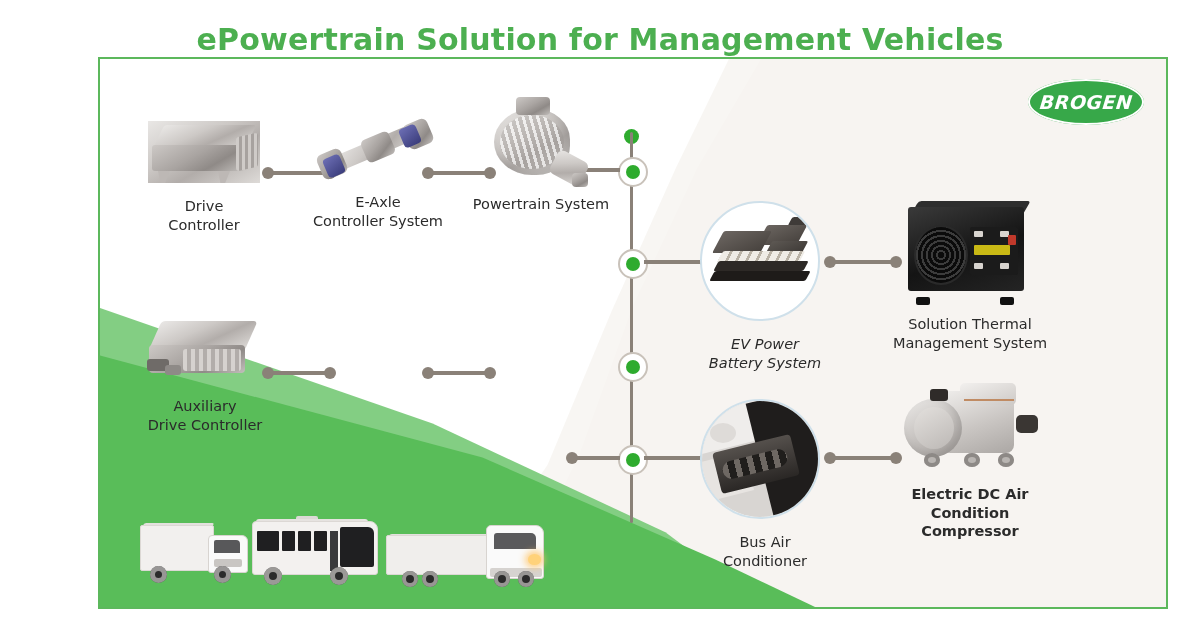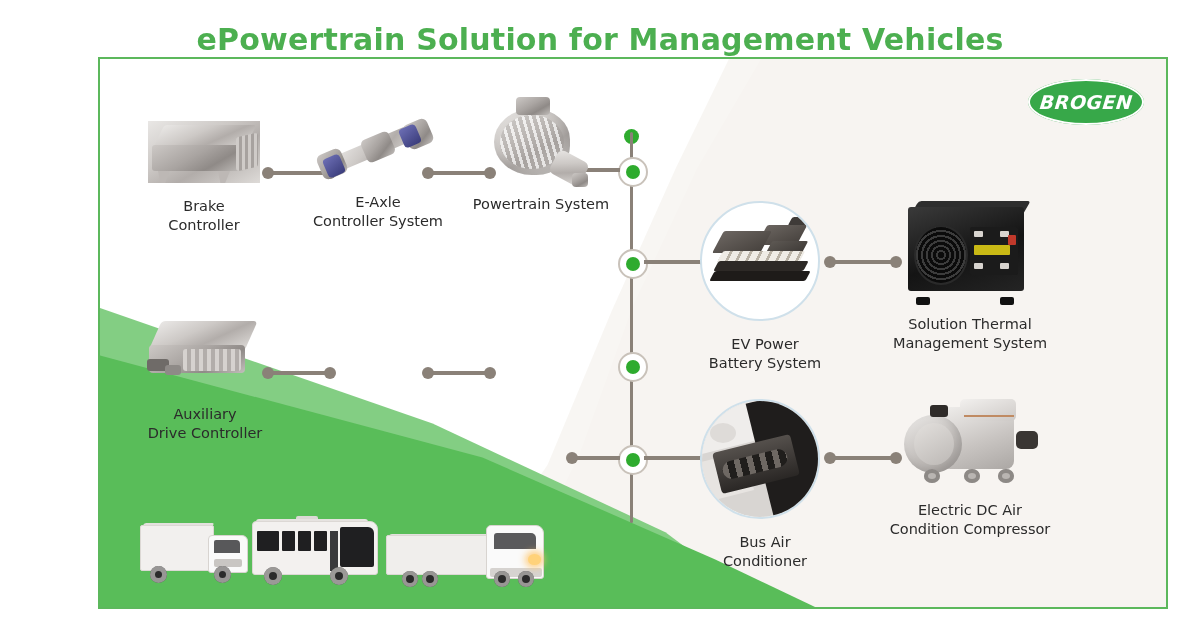--- a/index.html
+++ b/index.html
@@ -328,21 +328,21 @@
     <div class="conn" style="left:730px;top:397px;width:66px;"></div>
 
     <div class="item" style="left:38px;top:62px;width:132px;">
       <div class="art mc metal">
         <div class="lid metal"></div>
           <div class="body metal-d"></div>
           <div class="fin"></div>
         <div class="leg l"></div>
           <div class="leg r"></div>
       </div>
-      <div class="cap" style="margin-top:14px;">Brake
+      <div class="cap" style="margin-top:14px;">Drive
 Controller</div>
     </div>
 
     <div class="item" style="left:198px;top:50px;width:160px;">
       <div class="art eax">
         <div class="shaft metal"></div>
           <div class="mid metal-d"></div>
         <div class="hub h1 metal-d"></div>
           <div class="hub h2 metal-d"></div>
         <div class="blue b1"></div>
@@ -364,27 +364,27 @@
     </div>
 
     <div class="item" style="left:34px;top:260px;width:142px;">
       <div class="art adc">
         <div class="lid metal"></div>
           <div class="body metal-d"></div>
         <div class="ribs"></div>
           <div class="conn1"></div>
           <div class="conn2"></div>
       </div>
-      <div class="cap" style="margin-top:20px;">Auxiliary
+      <div class="cap" style="margin-top:12px;">Auxiliary
 Drive Controller</div>
     </div>
 
 
 
-    <div class="item" style="left:600px;top:142px;width:130px;">
+    <div class="item" style="left:600px;top:142px;width:130px;font-style:italic;">
       <div class="circle-art">
         <div class="batt">
           <div class="layer tab"></div>
           <div class="layer mod2"></div>
           <div class="layer mod1"></div>
           <div class="layer mod3"></div>
           <div class="layer cells"></div>
           <div class="layer l2"></div>
           <div class="layer l1"></div>
         </div>
@@ -420,21 +420,21 @@
           <div class="white"></div>
             <div class="knob"></div>
           <div class="unit"></div>
             <div class="vents"></div>
         </div>
       </div>
       <div class="cap" style="margin-top:14px;">Bus Air
 Conditioner</div>
     </div>
 
-    <div class="item" style="left:780px;top:338px;width:180px;">
+    <div class="item" style="left:780px;top:322px;width:180px;font-weight:bold;">
       <div class="art dcc">
         <div class="body"></div>
           <div class="top"></div>
           <div class="stripe"></div>
         <div class="drum"></div>
           <div class="drum2"></div>
         <div class="plug"></div>
           <div class="port"></div>
         <div class="mnt m1"></div>
           <div class="mnt m2"></div>

